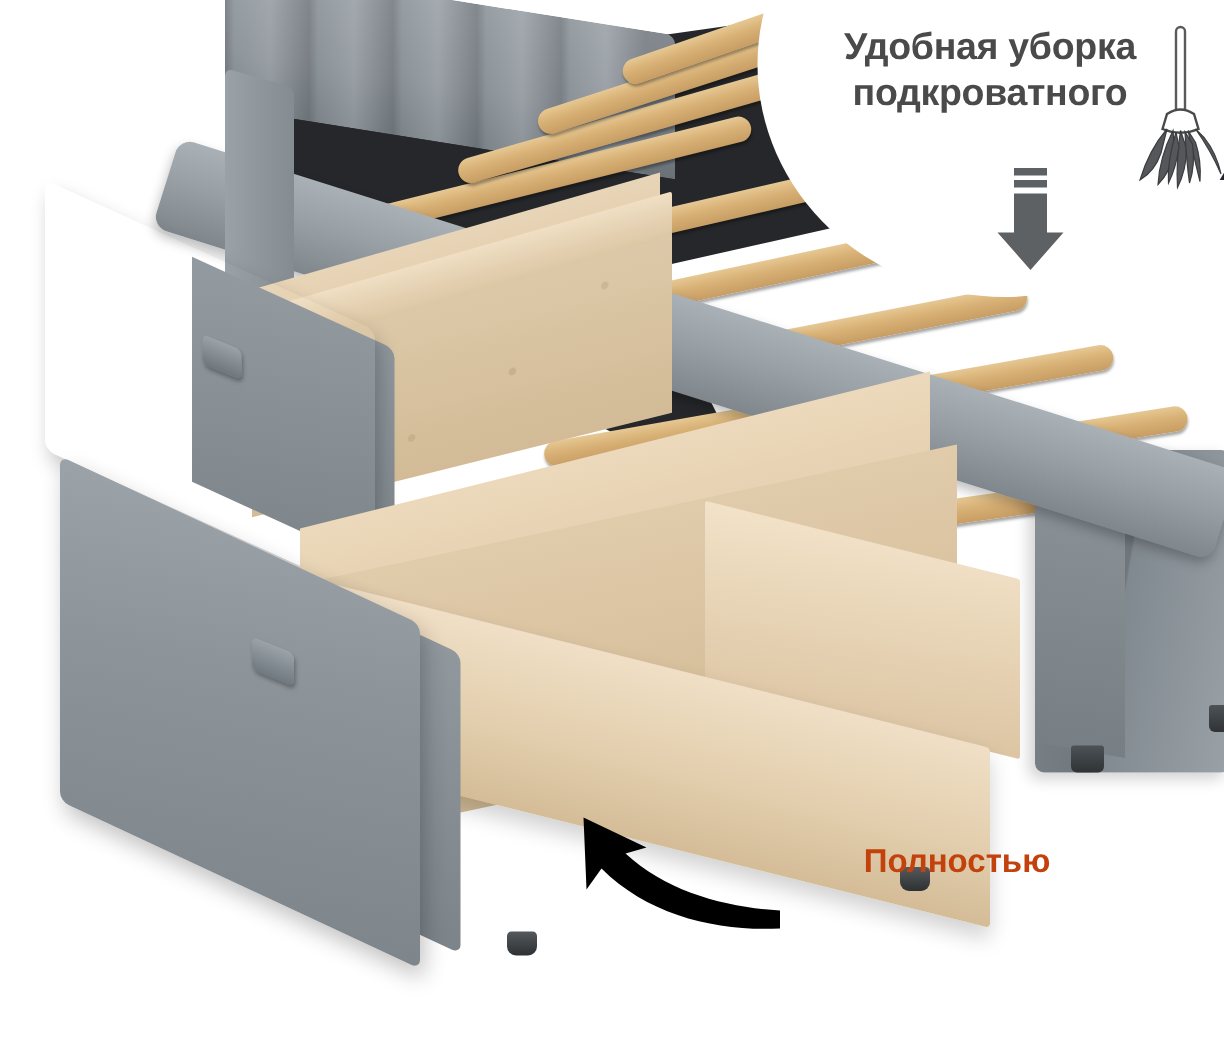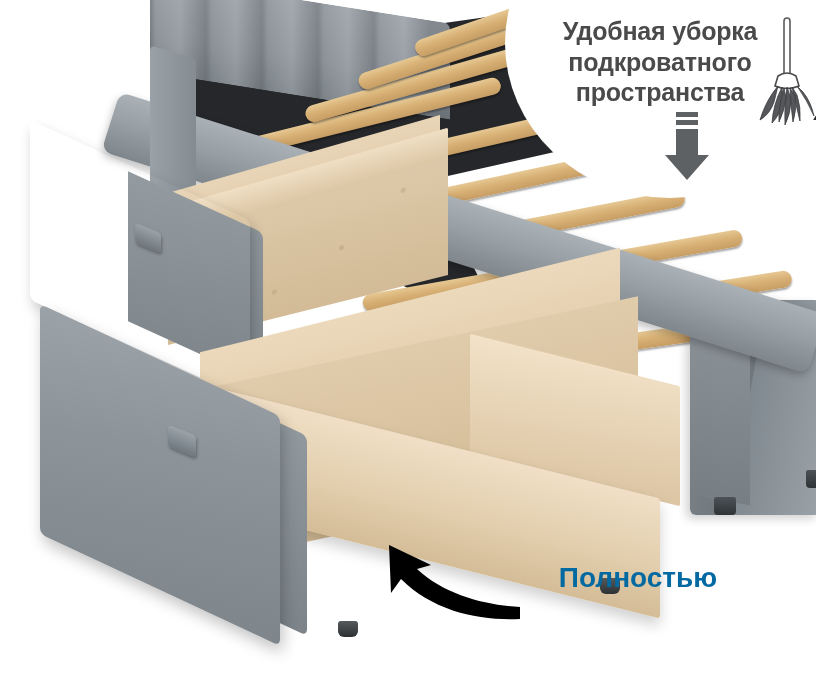--- a/index.html
+++ b/index.html
@@ -229,22 +229,22 @@
 
   
   #down-arrow { position:absolute; left:659px; top:112px; width:56px; height:72px; }
 
   
   #bottom-caption {
     position:absolute;
     left:478px; top:560px;
     width:320px;
     text-align:center;
-    color:#0369a1;
-    font-size:28px;
+    color:#c2410c;
+    font-size:22px;
     font-weight:bold;
     line-height:1.3;
   }
   #curved-arrow { position:absolute; left:345px; top:535px; width:175px; height:95px; }
 </style>
 </head>
 <body>
 
 <div id="stage">
 
@@ -299,21 +299,20 @@
       <div class="caster" style="left:560px; top:288px;"></div>
     </div>
 
   </div>
 
   <div id="callout-bubble"></div>
 
   <div id="callout-text">
     <div>Удобная уборка</div>
     <div>подкроватного</div>
-    <div>пространства</div>
   </div>
 
   <svg id="duster-icon" viewBox="0 0 62 120">
     <rect x="28" y="4" width="6" height="58" rx="3" fill="#ffffff" stroke="#5a5a5a" stroke-width="1.6"></rect>
     <path d="M22 62 q9 -6 18 0 l3 10 q-12 5 -24 0 z" fill="#ffffff" stroke="#4a4a4a" stroke-width="1.6"></path>
     <g fill="#55575a" stroke="#3a3c3f" stroke-width="0.8">
       <path d="M22 72 q-12 14 -18 34 q10 -6 14 -18 z"></path>
       <path d="M26 73 q-9 18 -10 36 q8 -8 11 -22 z"></path>
       <path d="M31 73 q-3 20 -2 38 q6 -12 6 -26 z"></path>
       <path d="M36 73 q4 18 8 34 q1 -14 -3 -26 z"></path>

